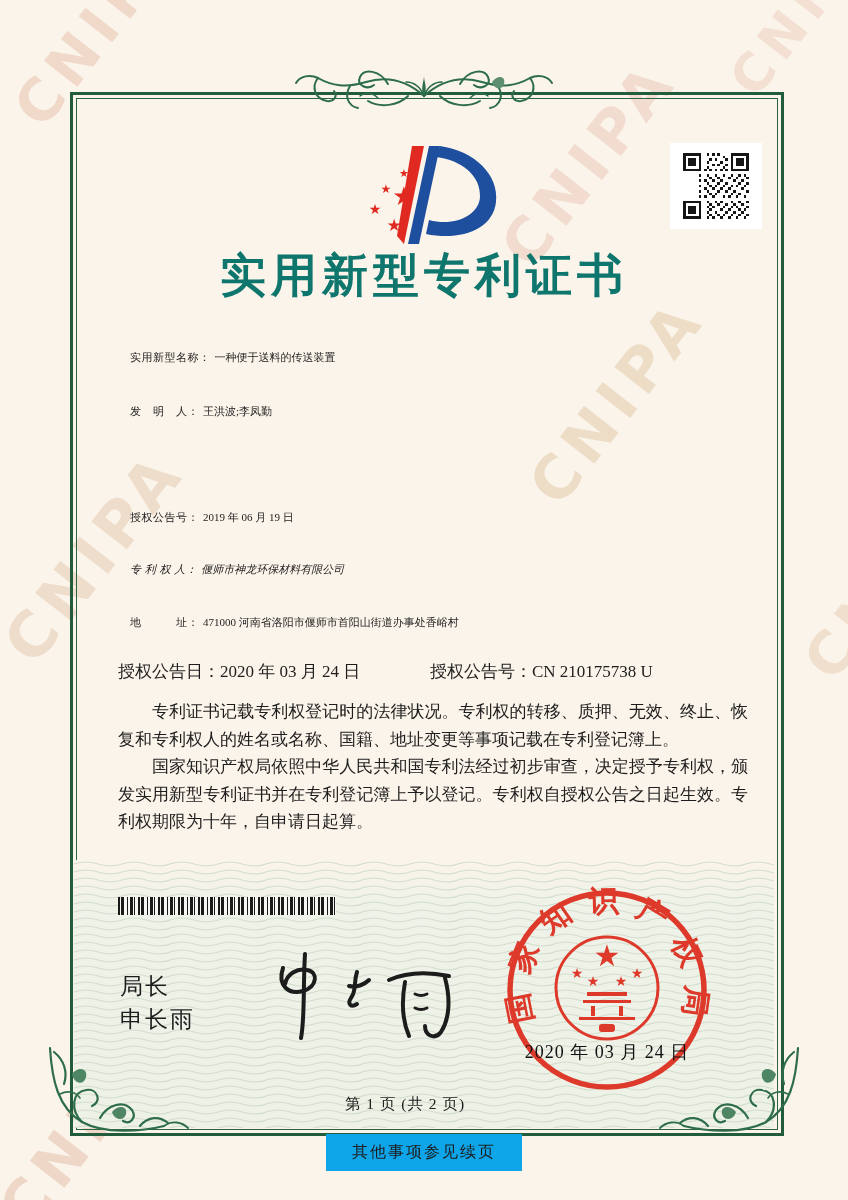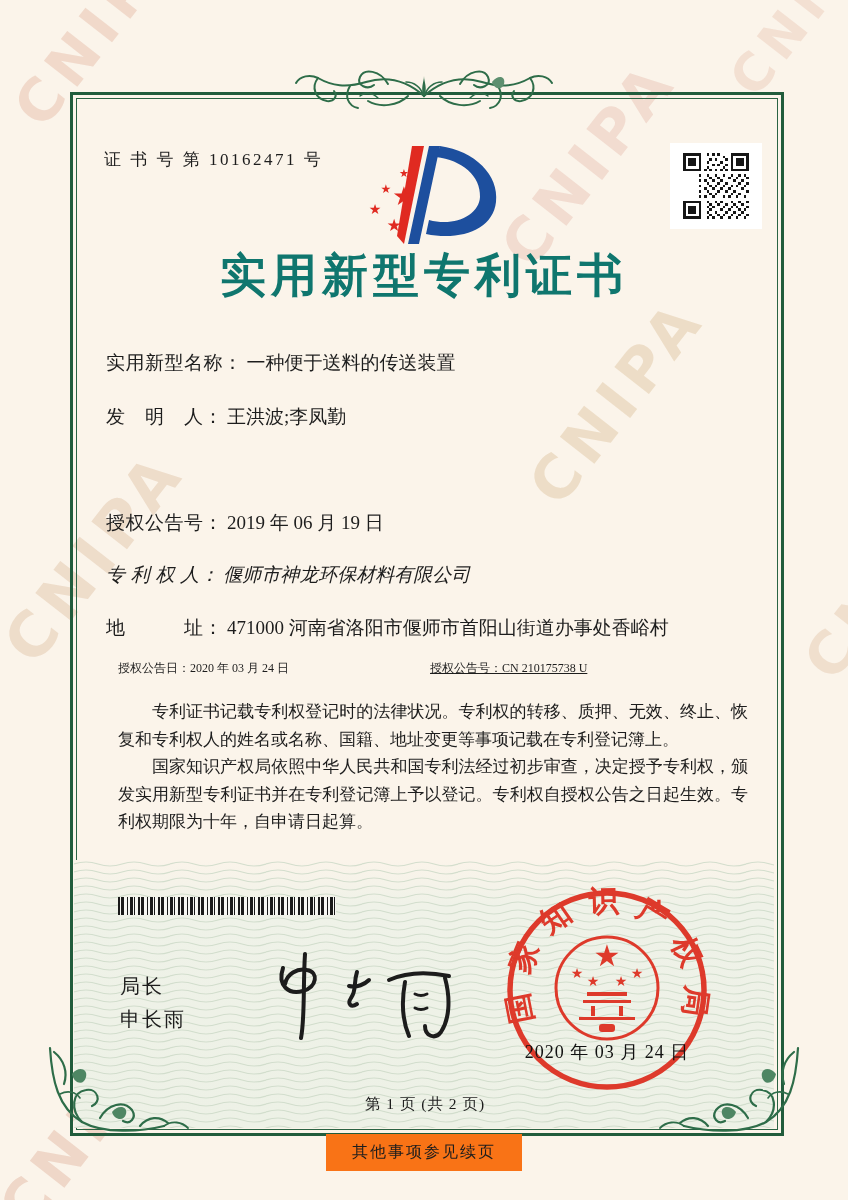--- a/index.html
+++ b/index.html
@@ -25,43 +25,43 @@
 
   .content{position:absolute;z-index:4;color:#1d1d1d;}
 
   .cert-number{left:104px;top:148px;font-size:17px;letter-spacing:2.5px;}
   .qr-box{left:670px;top:143px;width:92px;height:86px;background:#fff;
           display:flex;align-items:center;justify-content:center;}
   .logo{left:352px;top:141px;}
   .title{left:70px;top:245px;width:708px;text-align:center;font-size:46px;
          font-weight:bold;letter-spacing:5px;color:#0f766e;}
 
-  .field{left:106px;width:645px;font-size:19px;white-space:nowrap;}
+  .field{left:130px;width:645px;font-size:11px;white-space:nowrap;}
   .field .lab{letter-spacing:.5px;}
   .field .val{margin-left:4px;}
-  .grant-row{left:118px;top:660px;width:645px;font-size:12px;}
-  .grant-2{position:absolute;left:312px;top:0;white-space:nowrap;text-decoration:underline;}
+  .grant-row{left:118px;top:660px;width:645px;font-size:17px;}
+  .grant-2{position:absolute;left:312px;top:0;white-space:nowrap;}
 
   .paras{left:118px;top:698px;width:630px;font-size:17px;line-height:27.5px;text-align:justify;}
   .paras p{margin:0;text-indent:2em;}
 
   .barcode{left:118px;top:897px;width:218px;height:18px;
     background:repeating-linear-gradient(90deg,#1a1a1a 0 2px,#f6f6f2 2px 3px,#1a1a1a 3px 6px,
       #f6f6f2 6px 9px,#1a1a1a 9px 10px,#f6f6f2 10px 12px,#1a1a1a 12px 15px,#f6f6f2 15px 16px,
       #1a1a1a 16px 17px,#f6f6f2 17px 20px);}
 
-  .officer{left:120px;top:970px;font-size:20px;line-height:33px;letter-spacing:2px;}
+  .officer{left:120px;top:970px;font-size:23px;line-height:33px;letter-spacing:2px;}
   .signature{left:253px;top:948px;}
 
   .seal{left:503px;top:886px;}
   .seal-date{left:507px;top:1040px;width:200px;text-align:center;font-size:18px;
              letter-spacing:1px;color:#111;}
 
   .page-num{left:70px;top:1094px;width:670px;text-align:center;font-size:15.5px;letter-spacing:1px;}
-  .footer-note{left:424px;top:1134px;transform:translateX(-50%);background:#f97316;
+  .footer-note{left:424px;top:1134px;transform:translateX(-50%);background:#0ea5e9;
                padding:8px 26px;font-size:16px;letter-spacing:2px;white-space:nowrap;}
 </style>
 </head>
 <body>
 
 <div id="page">
 
   <div class="wm" style="left:-18px;top:-8px;font-size:58px;color:rgba(228,185,165,.45);">CNIPA</div>
   <div class="wm" style="left:700px;top:-26px;font-size:52px;color:rgba(228,185,165,.35);">CNIPA</div>
   <div class="wm" style="left:468px;top:128px;font-size:60px;color:rgba(233,196,182,.5);">CNIPA</div>
@@ -120,21 +120,20 @@
       <path d="M58 72 C66 58 82 54 90 64 C95 72 88 79 81 75"></path>
       <path d="M98 80 C106 70 118 70 126 77"></path>
       <path d="M12 6 C22 14 26 26 22 38"></path>
       <path d="M18 48 C26 44 34 46 38 52" stroke-width="1.6"></path>
       <path d="M122 80 C130 74 140 76 146 82" stroke-width="1.8"></path>
     </g>
     <path d="M30 28 C36 20 46 22 44 31 C42 40 32 38 30 28" fill="#4e8663" stroke="none"></path>
     <path d="M70 66 C76 58 86 60 84 68 C82 76 72 74 70 66" fill="#4e8663" stroke="none"></path>
   </svg>
 
-  <div class="content cert-number" style="position:absolute;">证 书 号 第 10162471 号</div>
 
   <div class="content qr-box" style="position:absolute;">
     <svg width="66" height="66" viewBox="0 0 25 25" shape-rendering="crispEdges">
       <rect width="25" height="25" fill="#fff"></rect>
       <path fill="#161616" d="M0 0h7v7H0zM18 0h7v7h-7zM0 18h7v7H0z"></path>
       <path fill="#fff" d="M1 1h5v5H1zM19 1h5v5h-5zM1 19h5v5H1z"></path>
       <path fill="#161616" d="M2 2h3v3H2zM20 2h3v3h-3zM2 20h3v3H2z"></path>
       <path fill="#161616" d="M9 0h1v1h-1zM11 0h1v1h-1zM13 0h1v1h-1zM15 1h1v1h-1zM10 2h1v1h-1zM12 2h1v1h-1zM16 2h1v1h-1zM9 3h1v1h-1zM14 3h1v1h-1zM11 4h1v1h-1zM13 4h1v1h-1zM16 4h1v1h-1zM9 5h1v1h-1zM15 5h1v1h-1zM8 6h1v1h-1zM10 6h1v1h-1zM12 6h1v1h-1zM14 6h1v1h-1zM16 6h1v1h-1zM6 8h1v1h-1zM6 10h1v1h-1zM6 12h1v1h-1zM6 14h1v1h-1zM6 16h1v1h-1zM9 8h1v1h-1zM12 8h1v1h-1zM15 8h1v1h-1zM18 8h1v1h-1zM21 8h1v1h-1zM23 8h1v1h-1zM10 9h1v1h-1zM13 9h1v1h-1zM17 9h1v1h-1zM20 9h1v1h-1zM24 9h1v1h-1zM8 10h1v1h-1zM11 10h1v1h-1zM14 10h1v1h-1zM19 10h1v1h-1zM22 10h1v1h-1zM9 11h1v1h-1zM13 11h1v1h-1zM16 11h1v1h-1zM21 11h1v1h-1zM24 11h1v1h-1zM10 12h1v1h-1zM12 12h1v1h-1zM15 12h1v1h-1zM18 12h1v1h-1zM20 12h1v1h-1zM23 12h1v1h-1zM8 13h1v1h-1zM11 13h1v1h-1zM14 13h1v1h-1zM17 13h1v1h-1zM22 13h1v1h-1zM9 14h1v1h-1zM13 14h1v1h-1zM16 14h1v1h-1zM19 14h1v1h-1zM24 14h1v1h-1zM10 15h1v1h-1zM12 15h1v1h-1zM18 15h1v1h-1zM21 15h1v1h-1zM8 16h1v1h-1zM11 16h1v1h-1zM15 16h1v1h-1zM17 16h1v1h-1zM20 16h1v1h-1zM23 16h1v1h-1zM9 18h1v1h-1zM12 18h1v1h-1zM14 18h1v1h-1zM18 18h1v1h-1zM21 18h1v1h-1zM24 18h1v1h-1zM10 19h1v1h-1zM13 19h1v1h-1zM16 19h1v1h-1zM19 19h1v1h-1zM22 19h1v1h-1zM9 20h1v1h-1zM11 20h1v1h-1zM15 20h1v1h-1zM18 20h1v1h-1zM20 20h1v1h-1zM24 20h1v1h-1zM10 21h1v1h-1zM14 21h1v1h-1zM17 21h1v1h-1zM21 21h1v1h-1zM23 21h1v1h-1zM9 22h1v1h-1zM12 22h1v1h-1zM16 22h1v1h-1zM19 22h1v1h-1zM22 22h1v1h-1zM10 23h1v1h-1zM13 23h1v1h-1zM15 23h1v1h-1zM18 23h1v1h-1zM21 23h1v1h-1zM24 23h1v1h-1zM9 24h1v1h-1zM11 24h1v1h-1zM14 24h1v1h-1zM17 24h1v1h-1zM20 24h1v1h-1zM23 24h1v1h-1z"></path>
     </svg>
   </div>
@@ -225,17 +224,17 @@
           <rect x="88" y="120" width="4" height="10"></rect>
           <rect x="116" y="120" width="4" height="10"></rect>
           <rect x="76" y="131" width="56" height="3"></rect>
           <rect x="96" y="138" width="16" height="8" rx="3"></rect>
         </g>
       </g>
     </g>
   </svg>
   <div class="content seal-date" style="position:absolute;">2020 年 03 月 24 日</div>
 
-  <div class="content page-num" style="position:absolute;margin-left:20px;">第 1 页 (共 2 页)</div>
+  <div class="content page-num" style="position:absolute;">第 1 页 (共 2 页)</div>
 
   <div class="content footer-note" style="position:absolute;">其他事项参见续页</div>
 
 </div>
 
 </body></html>

